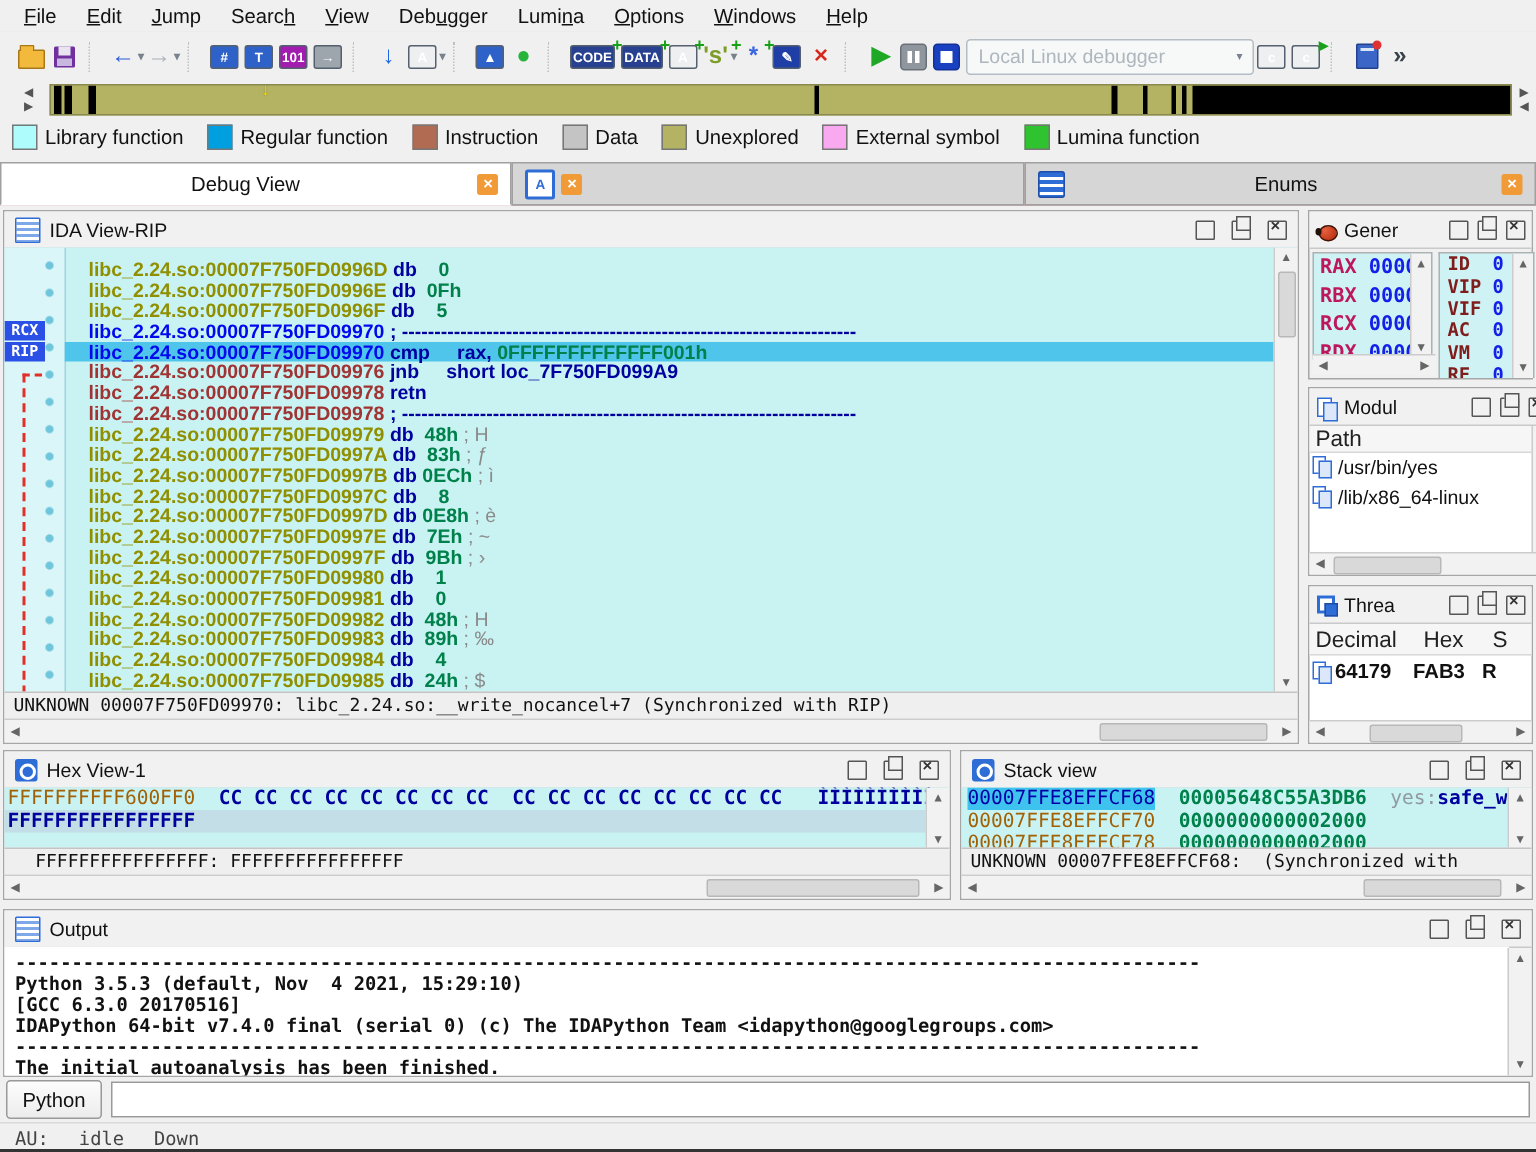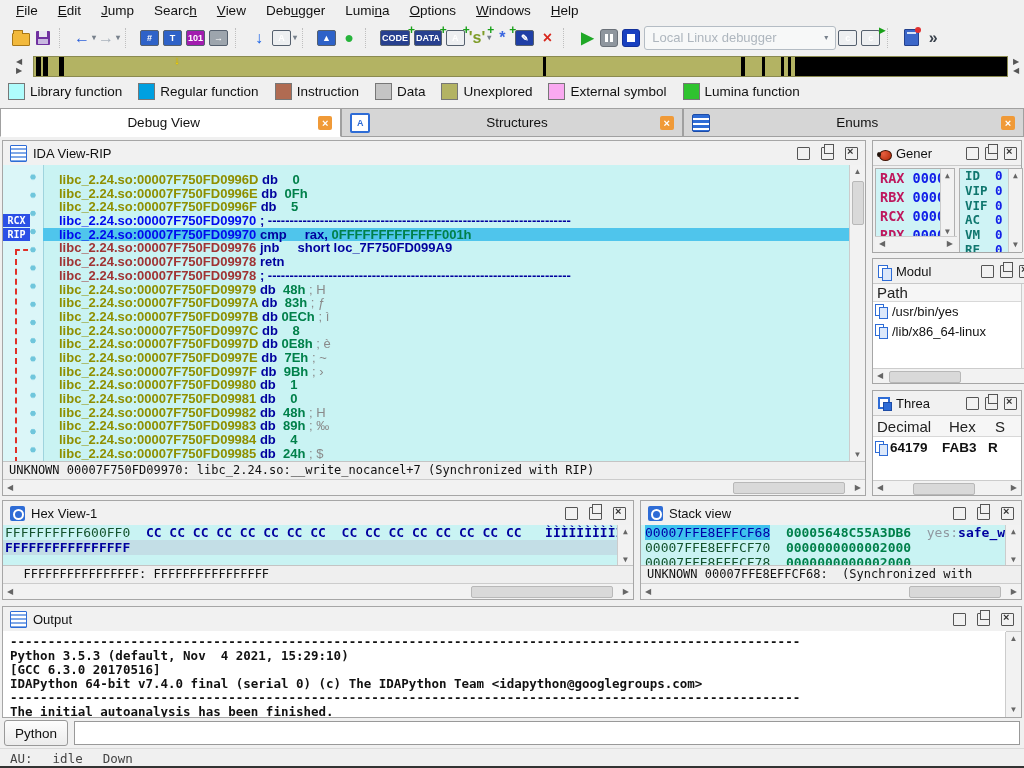--- a/index.html
+++ b/index.html
@@ -119,34 +119,34 @@
   .olive{color:#8F8F00}.blue{color:#0009EE}.maroon{color:#A03434}
   .navy{color:#00009E}.green{color:#00804A}.gray{color:#8A8A8A;font-weight:normal}
   .pstatus{position:absolute;left:0;right:0;bottom:16px;height:17px;background:#EFEFEF;border-top:1px solid #C4C4C4;
            font-family:"DejaVu Sans Mono",monospace;font-size:12px;line-height:17px;padding-left:6px;white-space:pre;overflow:hidden}
   
   .cyanbox{position:absolute;background:#CFF3F5;border:1px solid #B0B0B0;overflow:hidden;
            font-family:"DejaVu Sans Mono",monospace;font-weight:bold}
   .regrow{height:19px;line-height:19px;padding-left:4px;white-space:pre;font-size:13.5px}
   .regname{color:#be185d}.regval{color:#1220E8}
   .flagrow{height:14.8px;line-height:14.8px;padding-left:5px;display:flex;font-size:12.5px}
-  .flagname{color:#0f766e;width:30px}.flagval{color:#1220E8}
+  .flagname{color:#7f1d1d;width:30px}.flagval{color:#1220E8}
   .listhdr{height:17px;background:#F6F6F6;border-bottom:1px solid #D8D8D8;font-size:15px;
            display:flex;align-items:center;padding-left:4px;color:#222}
   .modrow{height:20px;display:flex;align-items:center;gap:4px;padding-left:2px;font-size:13px;white-space:nowrap}
   .mi{width:13px;height:14px;position:relative;flex:0 0 auto}
   .mi::before{content:"";position:absolute;left:0;top:0;width:7px;height:10px;background:#fff;border:1px solid #2E6CD6}
   .mi::after{content:"";position:absolute;left:4px;top:3px;width:7px;height:10px;background:#DCE8FA;border:1px solid #2E6CD6}
   .throw{height:21px;display:flex;align-items:center;font-size:13.5px;font-weight:bold}
   
   .hexarea{position:absolute;left:0;top:24px;right:0;bottom:31px;background:#C9F3F3;overflow:hidden;
            font-family:"DejaVu Sans Mono",monospace;font-size:13px;font-weight:bold}
   .hexline{height:15px;line-height:15px;white-space:pre;padding-left:2px}
   .hexband{background:#C3DEE6}
-  .addr-gray{color:#14532d;font-weight:normal}
+  .addr-gray{color:#a16207;font-weight:normal}
   .stline{height:15px;line-height:15px;white-space:pre;padding-left:4px}
   .asel{background:#3EC2EE;color:#0000A8}
   .stval{color:#00804A}
   .sttag-gray{color:#9098A0;font-weight:normal}
   .sttag-navy{color:#0000A0}
   
   #outlines{position:absolute;left:0;top:24px;right:15px;bottom:0;background:#fff;overflow:hidden;
             padding:4px 0 0 7px;font-family:"DejaVu Sans Mono",monospace;font-size:12.5px;font-weight:bold}
   .out-line{min-height:14px;height:14px;line-height:14px;white-space:pre}
   #pyrow{position:absolute;left:0;top:720px;width:1024px;height:26px;display:flex;align-items:center;gap:6px;padding-left:4px}
@@ -468,21 +468,20 @@
 <div id="tabs">
 
     <div class="tab active">
 
       <span class="tlabel">Debug View</span>
       <span class="tclose"></span>
     </div>
 
     <div class="tab">
       <span class="tabicon struct"></span>
-      <span class="tlabel">Structures</span>
       <span class="tclose"></span>
     </div>
 
     <div class="tab">
       <span class="tabicon enum"></span>
       <span class="tlabel">Enums</span>
       <span class="tclose"></span>
     </div>
 
 </div>

